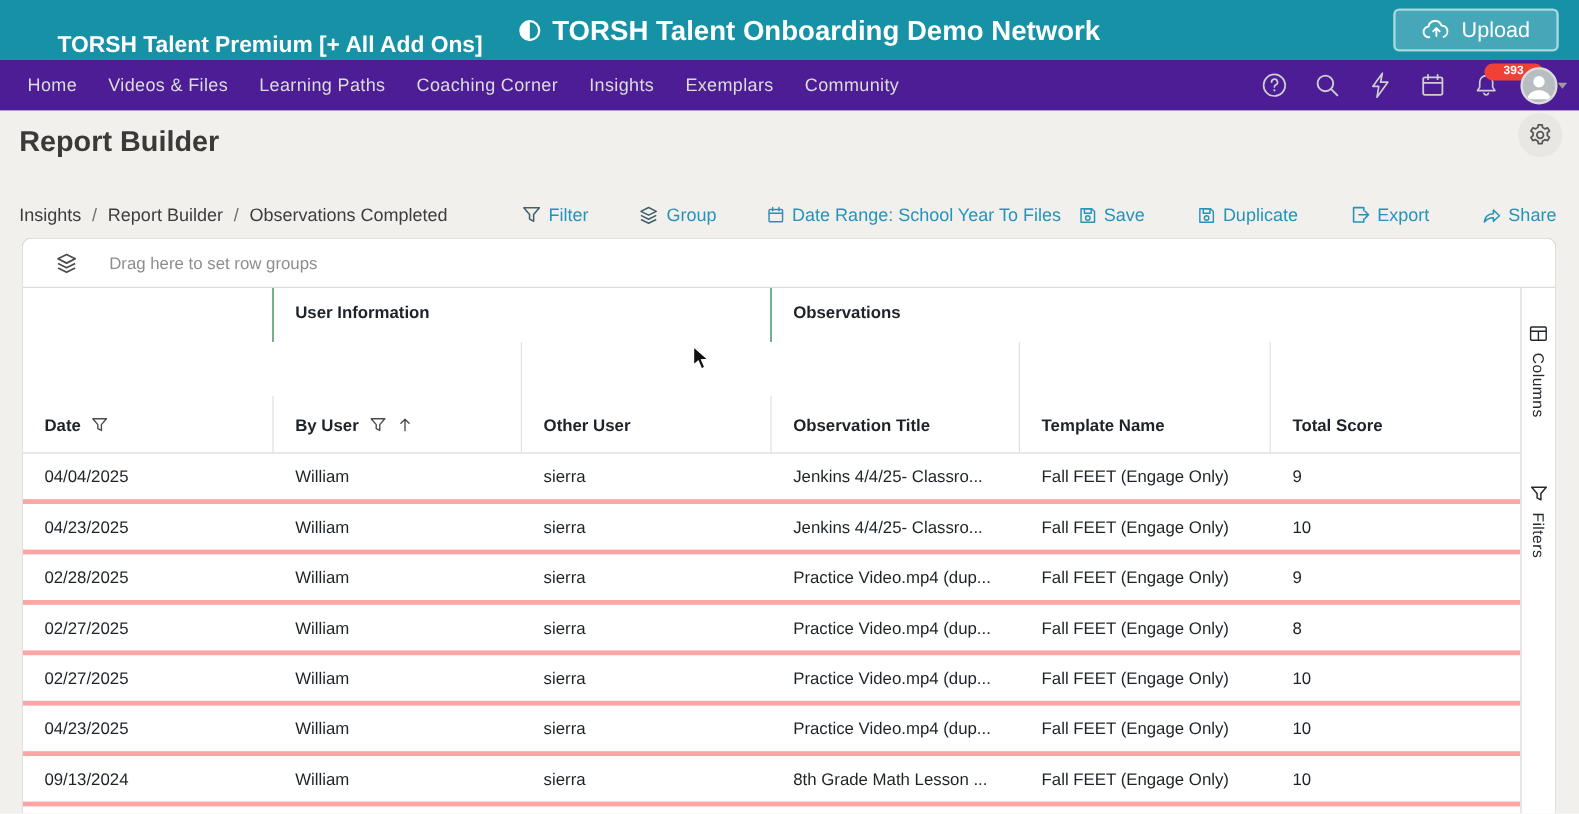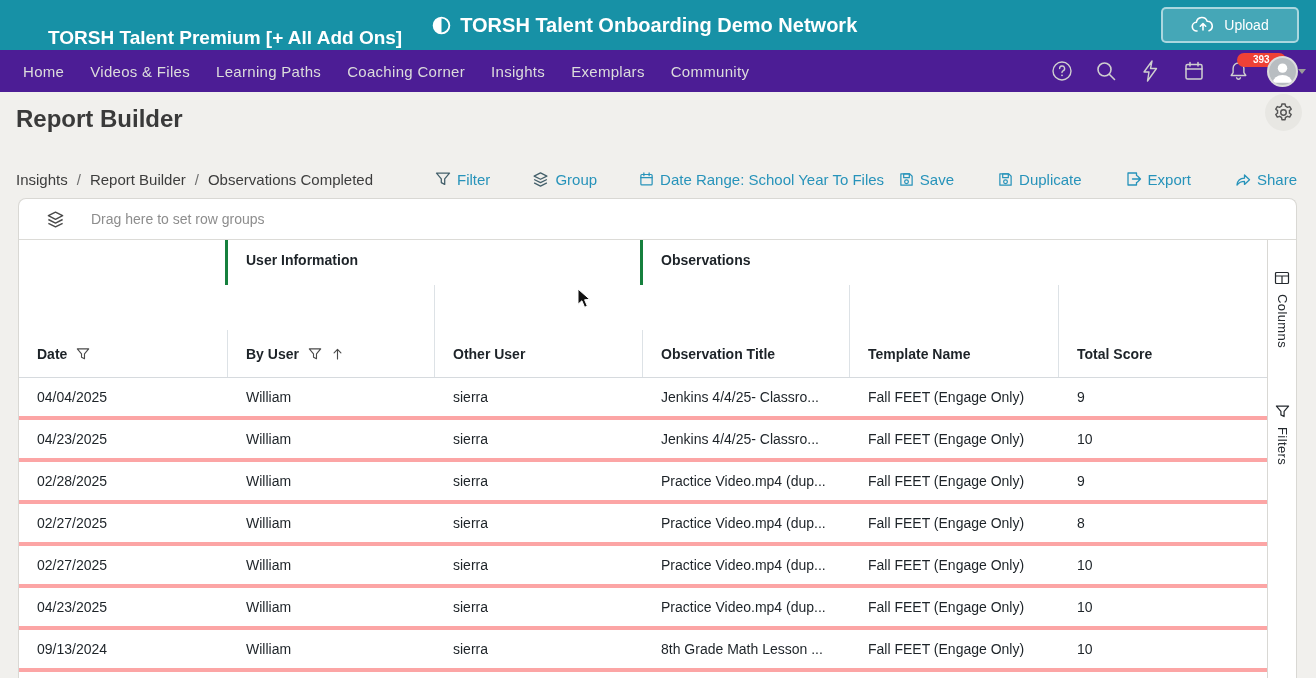--- a/index.html
+++ b/index.html
@@ -3,23 +3,23 @@
 <meta charset="utf-8">
 <style>
   * { margin:0; padding:0; box-sizing:border-box; }
   html,body { width:1316px; height:678px; overflow:hidden; }
   body { font-family:"Liberation Sans", sans-serif; background:#f1f0ed; position:relative; }
   svg { display:block; }
 
   
   .topbar { height:50px; background:#1791a6; display:flex; align-items:center; color:#fff; position:relative; }
   .topbar-product { font-size:19px; font-weight:bold; margin-left:48px; white-space:nowrap;margin-top:25px; }
-  .topbar-network { display:flex; align-items:center; gap:9px; margin-left:30px; font-size:20px; font-weight:bold; white-space:nowrap; }
+  .topbar-network { display:flex; align-items:center; gap:9px; margin-left:30px; font-size:23px; font-weight:bold; white-space:nowrap; }
   .upload-btn { position:absolute; top:7px; right:17px; width:138px; height:36px; display:flex; align-items:center; justify-content:center; gap:9px;
-    background:rgba(255,255,255,0.20); border:2px solid rgba(255,255,255,0.55); border-radius:5px; font-size:14px; color:#fff; cursor:pointer; }
+    background:rgba(255,255,255,0.20); border:2px solid rgba(255,255,255,0.55); border-radius:5px; font-size:18px; color:#fff; cursor:pointer; }
 
   
   .navbar { height:42px; background:#4c1d95; display:flex; align-items:center; padding:0 10px; }
   .nav-item { padding:0 13px; font-size:15px; color:#dcdcdc; letter-spacing:.3px; cursor:pointer; white-space:nowrap; }
   .nav-icons { margin-left:auto; display:flex; align-items:center; }
   .nav-icon-btn { width:44px; height:42px; display:flex; align-items:center; justify-content:center; color:#cfcfcf; position:relative; cursor:pointer; }
   .badge { position:absolute; top:3px; left:21px; background:#ef4136; color:#fff; font-size:10px; font-weight:bold; line-height:12px; padding:1px 16px; border-radius:8px; }
   .avatar-circle { width:31px; height:31px; border-radius:50%; background:#b8bdc1; border:2px solid #dcdcdc; display:flex; align-items:center; justify-content:center; overflow:hidden; }
   .caret-down { width:0; height:0; border-left:4px solid transparent; border-right:4px solid transparent; border-top:5px solid #9b9b9b; margin-left:-6px; }
 
@@ -39,21 +39,21 @@
 
   
   .table-card { position:absolute; left:18px; top:198px; width:1279px; height:480px; background:#fff;
     border:1px solid #d9d8d4; border-bottom:none; border-radius:8px 8px 0 0; overflow:hidden; }
   .drag-panel { height:41px; border-bottom:1px solid #dcdbd7; display:flex; align-items:center; padding-left:27px; gap:26px;
     color:#8d8d8d; font-size:14px; }
   .drag-panel .drag-icon { color:#4a4a4a; }
   .grid-flex { display:flex; height:438px; }
   .grid-main { width:1248px; }
   .hdr-rowA { display:grid; grid-template-columns:209px 415px 624px; height:45px; }
-  .hdr-rowA > div { padding:12px 0 0 18px; font-weight:bold; font-size:14px; color:#1d2328; border-right:3px solid #15803d; }
+  .hdr-rowA > div { padding:12px 0 0 18px; font-weight:bold; font-size:14px; color:#1d2328; border-right:1px solid #15803d; }
   .hdr-rowA > div:last-child { border-right:none; }
   .hdr-rowB { display:grid; grid-template-columns:416px 415px 209px 208px; height:45px; }
   .hdr-rowB > div { border-right:1px solid #dde2e6; }
   .hdr-rowB > div:last-child { border-right:none; }
   .hdr-leaf { display:grid; grid-template-columns:209px 207px 208px 207px 209px 208px; height:48px; border-bottom:1px solid #d6dade; }
   .hdr-leaf > div { display:flex; align-items:center; gap:9px; padding-left:18px; font-weight:bold; font-size:14px; color:#1d2328; border-right:1px solid #dde2e6; cursor:pointer; }
   .hdr-leaf > div:last-child { border-right:none; }
   .hdr-icon { color:#4a4a4a; }
   .grid-row { display:grid; grid-template-columns:209px 207px 208px 207px 209px 208px; height:42px; border-bottom:4px solid #fca5a5; font-size:14px; color:#1d2328; }
   .grid-row > div { display:flex; align-items:center; padding-left:18px; white-space:nowrap; overflow:hidden; }

